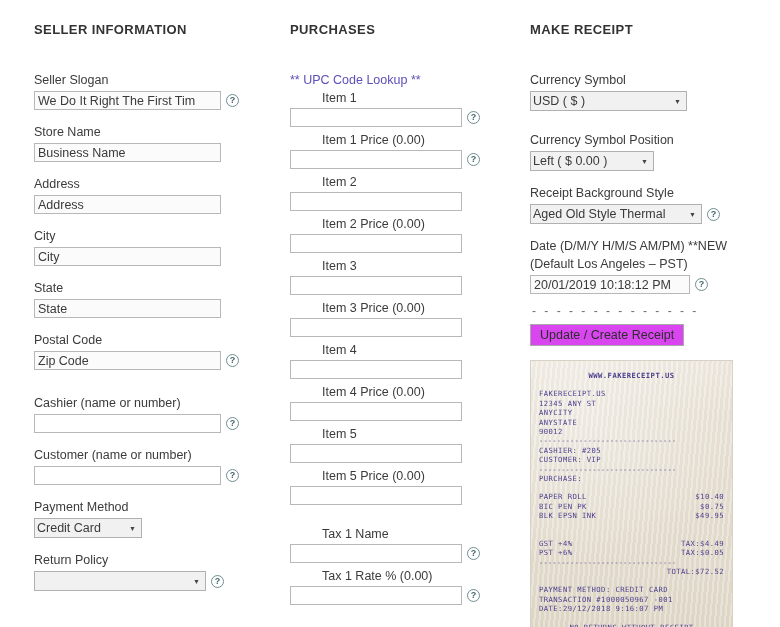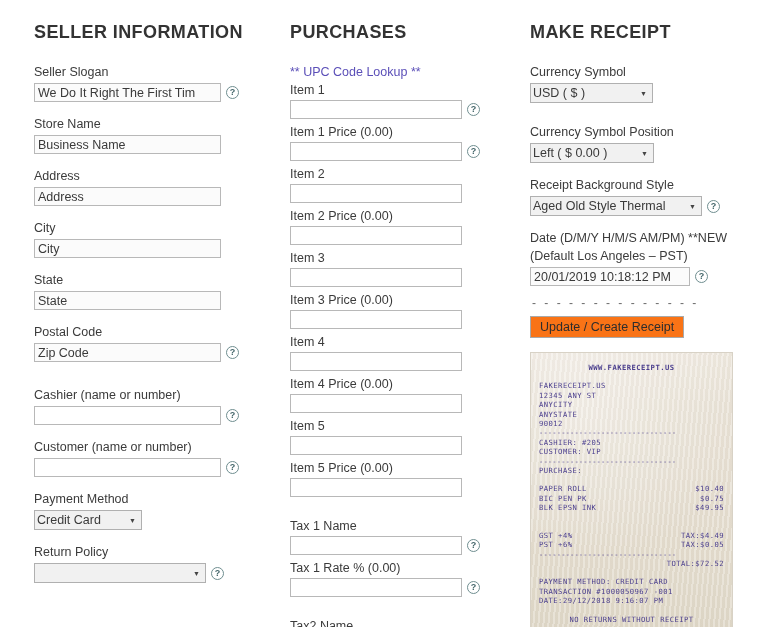--- a/index.html
+++ b/index.html
@@ -12,29 +12,29 @@
     overflow:hidden;
     position:relative;
   }
   .page { position:relative; width:780px; height:627px; padding:0; }
   .col { position:absolute; top:0; }
   .col-seller { left:34px; top:22px; width:240px; }
   .col-purchases { left:290px; top:22px; width:228px; }
   .col-receipt { left:530px; top:22px; width:230px; }
 
   .section-title {
-    font-size:18px; font-weight:bold; letter-spacing:.4px;
-    color:#333333; margin:0 0 22px 0; text-transform:uppercase;
+    font-size:13px; font-weight:bold; letter-spacing:.4px;
+    color:#333333; margin:0 0 36px 0; text-transform:uppercase;
   }
   .field { margin-bottom:6px; }
   .field-label {
     font-size:12.5px; color:#3b3b3b; margin:0 0 3px 0; line-height:15px;
     white-space:nowrap;
   }
-  .field-label.tight { margin-bottom:2px; }
+  .field-label.tight { margin-bottom:2px;margin-left:32px; }
   .row { display:flex; align-items:center; gap:5px; }
 
   input.txt {
     font-family:"Liberation Sans", sans-serif;
     font-size:12.5px; color:#3a3a3a;
     height:19px; padding:1px 3px;
     border:1px solid #b8b8b8; background:#ffffff;
     outline:none; border-radius:0;
   }
   input.filled { background:#fbfbfb; }
@@ -48,21 +48,21 @@
     height:20px; padding:0 2px;
     border:1px solid #b0b0b0; background:#f1f1f1;
     border-radius:0; outline:none;
     -webkit-appearance:none; appearance:none;
   }
   .selwrap { position:relative; display:inline-block; }
   .selwrap::after {
     content:"\25BC"; position:absolute; right:6px; top:50%;
     transform:translateY(-50%); font-size:7px; color:#444; pointer-events:none;
   }
-  .sel-cur { width:123px; }
+  .sel-cur { width:157px; }
   .sel-pos { width:124px; }
   .sel-bg  { width:172px; }
   .sel-pay { width:108px; }
   .sel-ret { width:172px; }
 
   .help {
     display:inline-flex; align-items:center; justify-content:center;
     width:13px; height:13px; border-radius:50%;
     border:1px solid #6f8e90; color:#44666a;
     font-size:9px; line-height:1; font-weight:bold;
@@ -78,21 +78,21 @@
   .gap-md { height:16px; }
   .gap-lg { height:20px; }
 
   .dashline {
     color:#6a6a6a; font-size:12px; letter-spacing:2.5px;
     margin:10px 0 6px 2px; white-space:nowrap;
   }
   .btn-update {
     font-family:"Liberation Sans", sans-serif;
     font-size:12.5px; color:#2d2d2d;
-    background:#f97316; border:1px solid #a9a9a9;
+    background:#d946ef; border:1px solid #a9a9a9;
     padding:3px 9px; cursor:pointer; border-radius:0;
   }
 
   
   .receipt {
     margin-top:14px; width:203px; min-height:280px;
     background:
       linear-gradient(180deg, #efe9e0 0%, #e9e2d6 18%, #e6dfd2 45%, #e3dccd 72%, #ded6c6 100%);
     border:1px solid #d8d2c6;
     padding:10px 8px 6px 8px;

